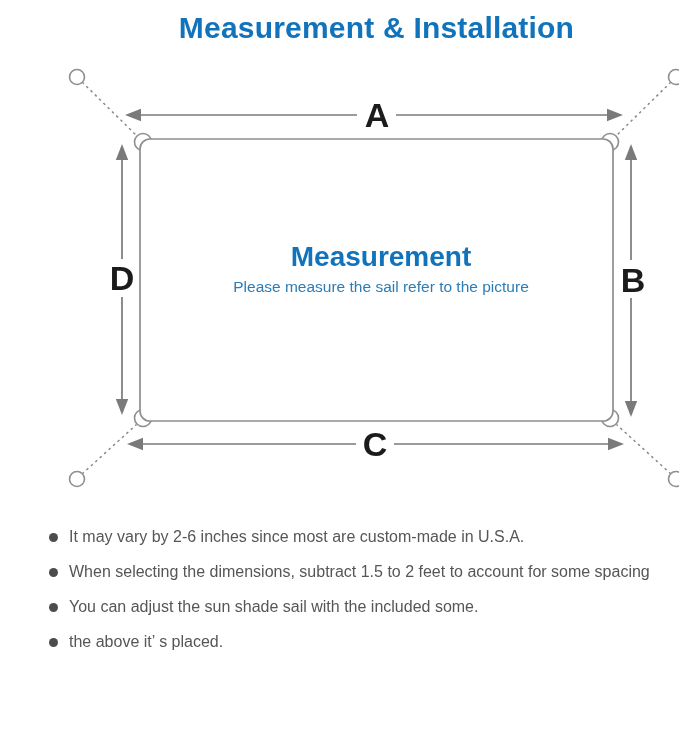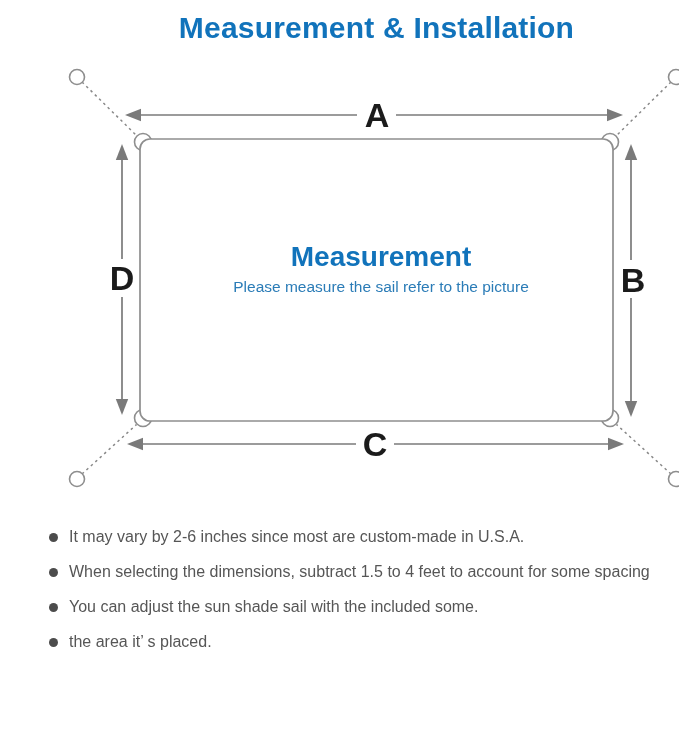--- a/index.html
+++ b/index.html
@@ -144,30 +144,30 @@
   <ul class="notes">
     <li class="note">
       <span class="note-dot"></span>
       <span class="note-text">
         <span class="note-line">It may vary by 2-6 inches since most are custom-made in U.S.A.</span>
       </span>
     </li>
     <li class="note">
       <span class="note-dot"></span>
       <span class="note-text">
-        <span class="note-line">When selecting the dimensions, subtract 1.5 to 4 feet to account for some spacing</span>
+        <span class="note-line">When selecting the dimensions, subtract 1.5 to 2 feet to account for some spacing</span>
       </span>
     </li>
     <li class="note">
       <span class="note-dot"></span>
       <span class="note-text">
         <span class="note-line">You can adjust the sun shade sail with the included some.</span>
       </span>
     </li>
     <li class="note">
       <span class="note-dot"></span>
       <span class="note-text">
-        <span class="note-line">the area it’ s placed.</span>
+        <span class="note-line">the above it’ s placed.</span>
       </span>
     </li>
   </ul>
 
 </div>
 
 </body></html>

